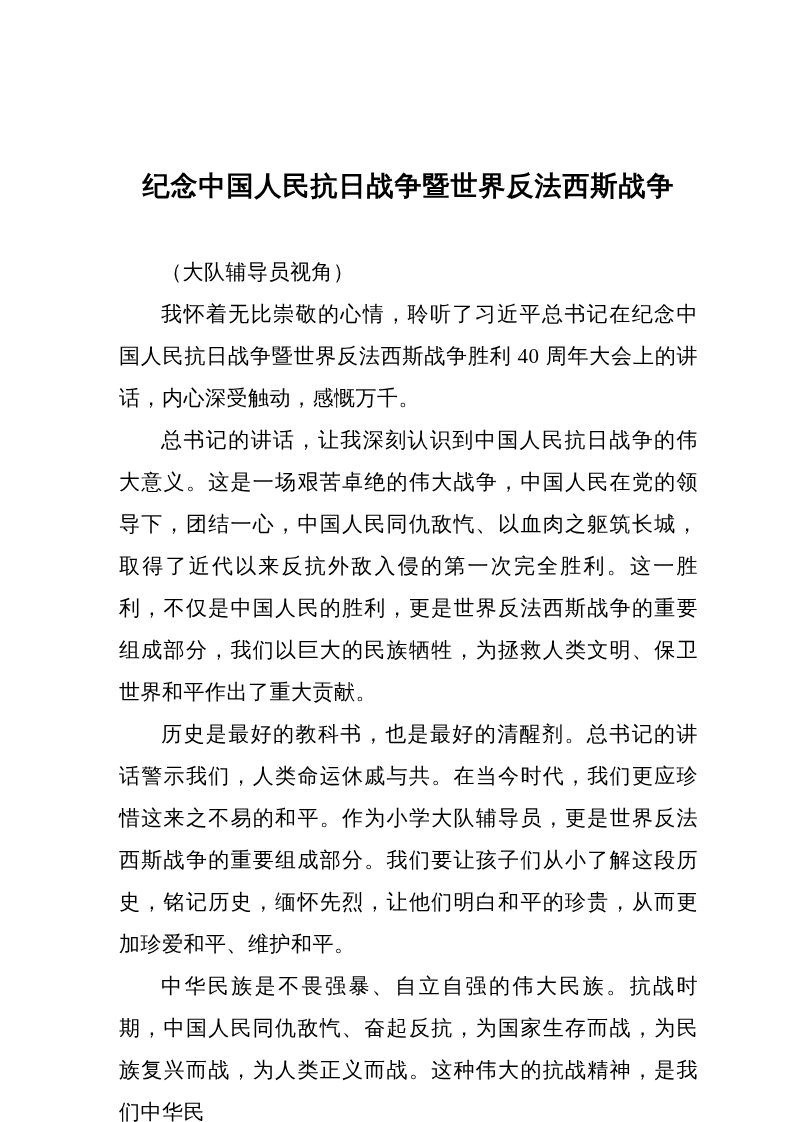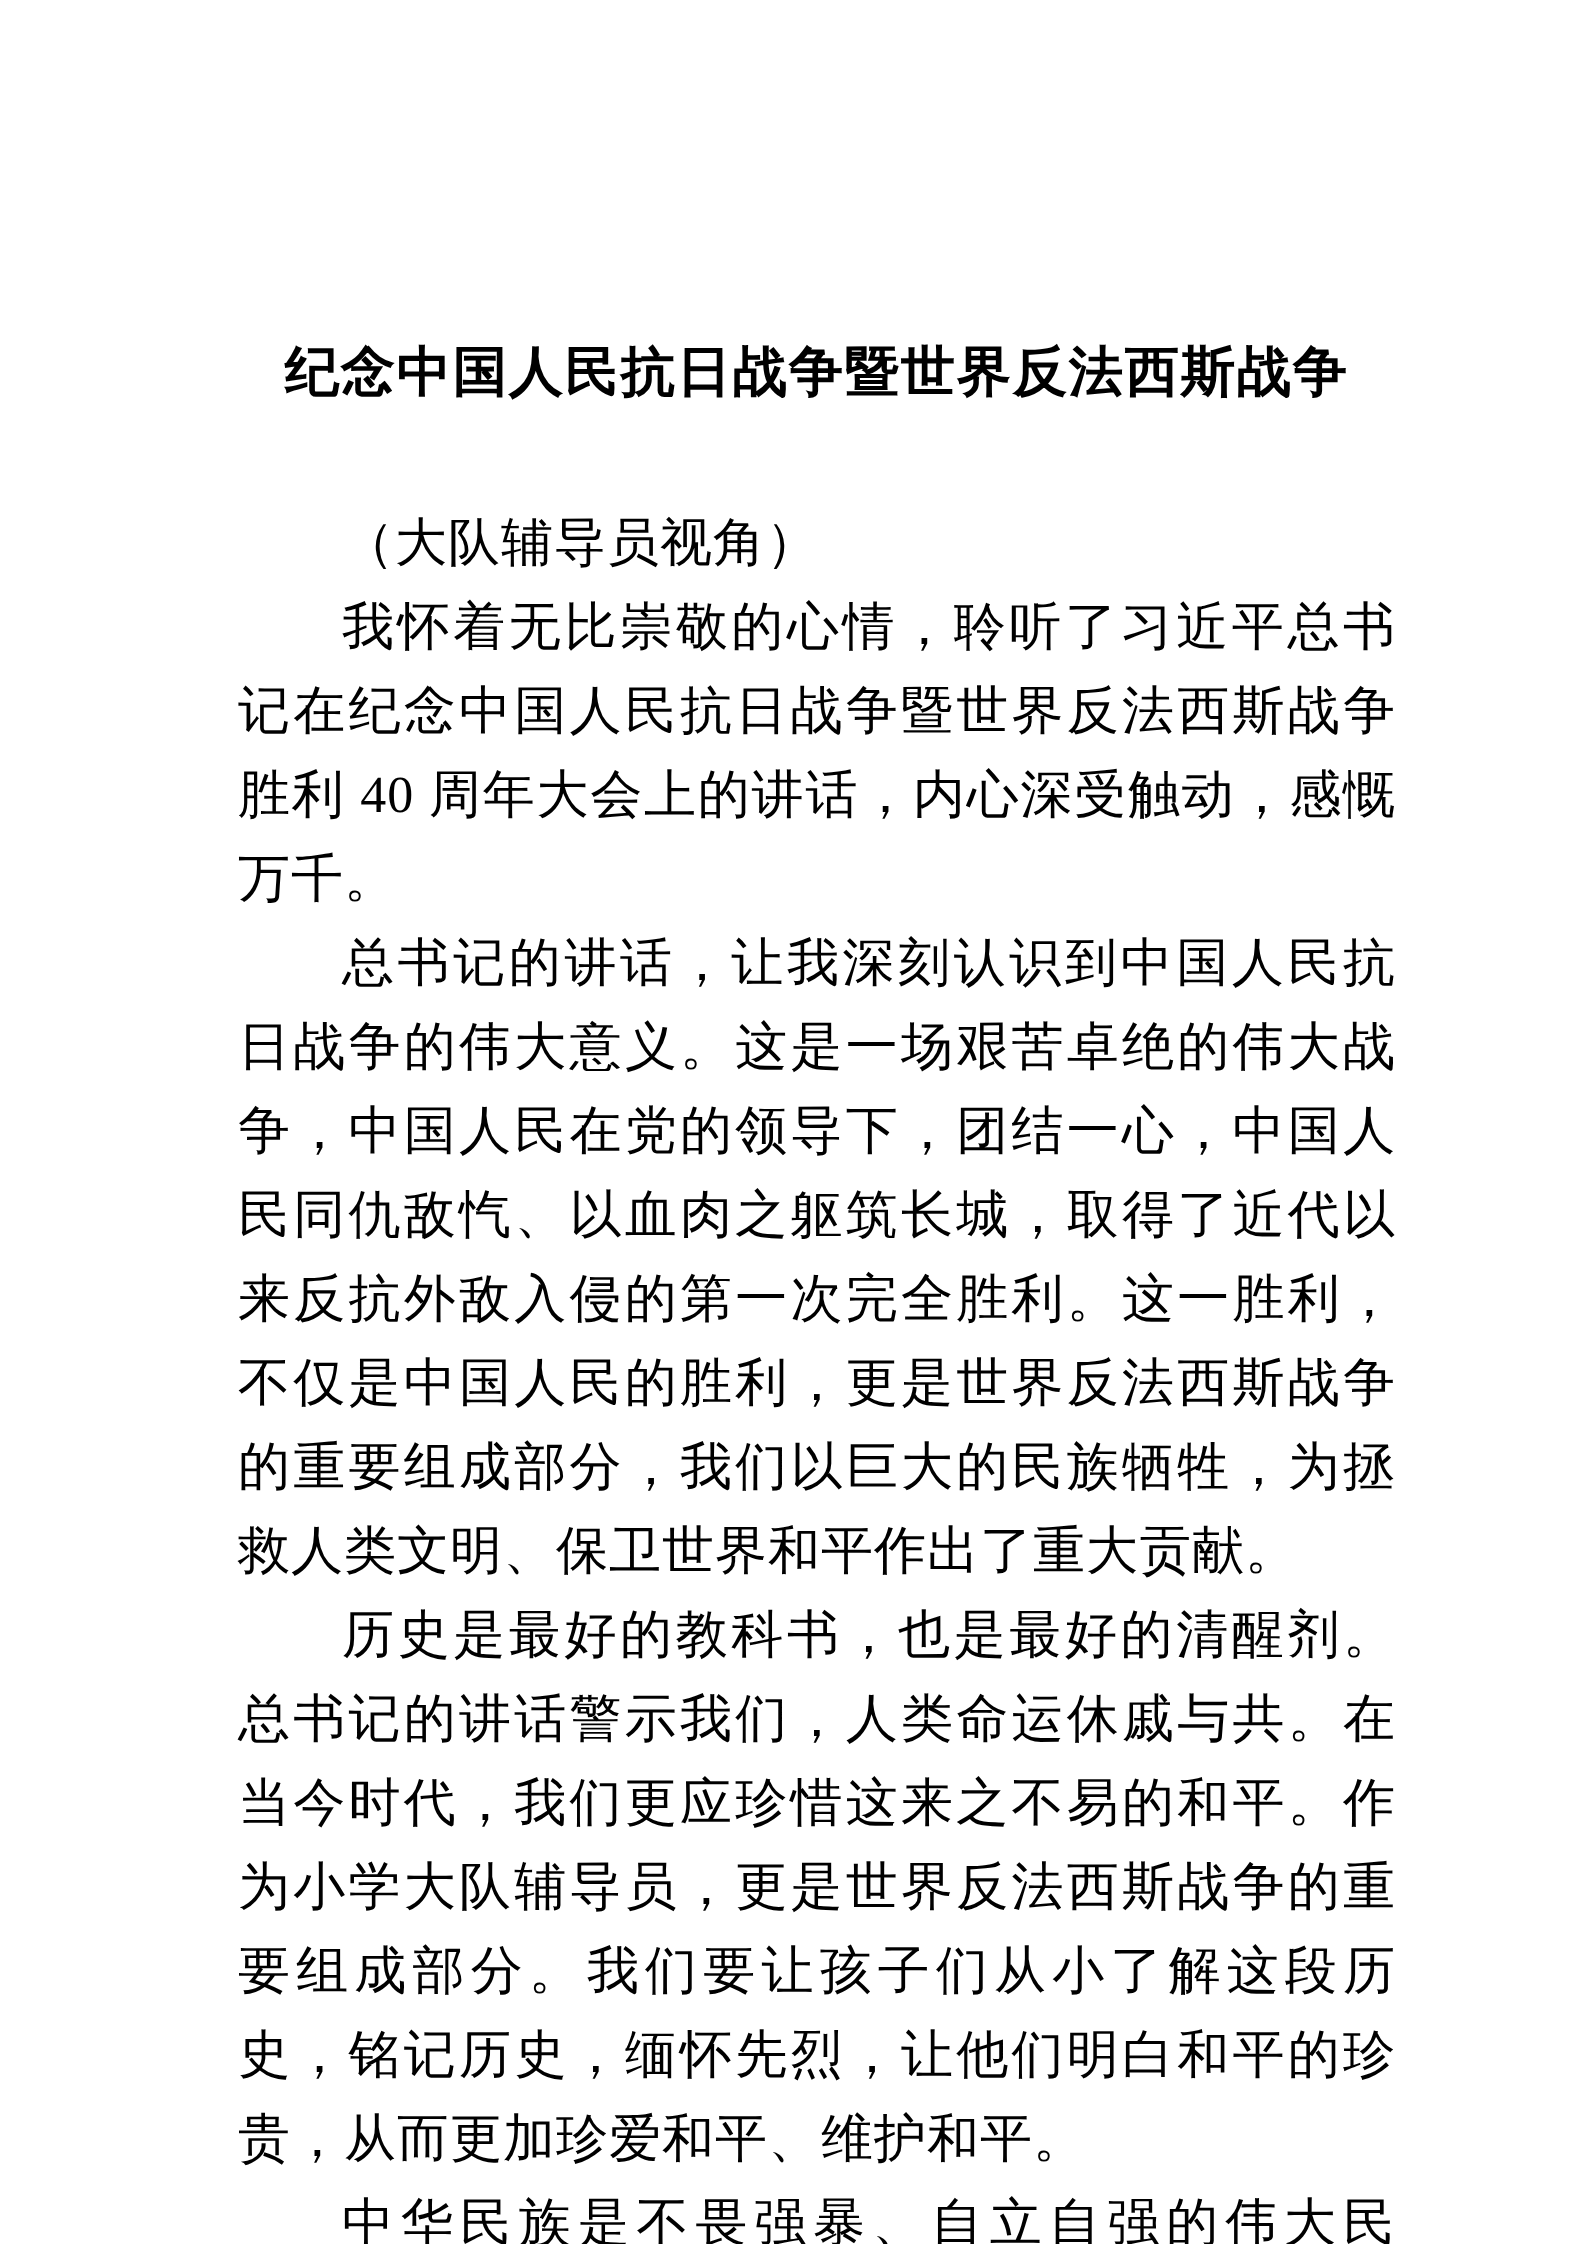--- a/index.html
+++ b/index.html
@@ -21,21 +21,21 @@
     font-size: 27px;
     line-height: 1.65;
     text-align: center;
     letter-spacing: 1px;
     margin-bottom: 42px;
   }
   .doc-title .title-line {
     display: block;
   }
   .doc-body p {
-    font-size: 26px;
+    font-size: 21px;
     line-height: 42px;
     text-align: justify;
     text-indent: 2em;
     letter-spacing: 0.5px;
     margin: 0;
   }
 </style>
 </head>
 <body>
 

